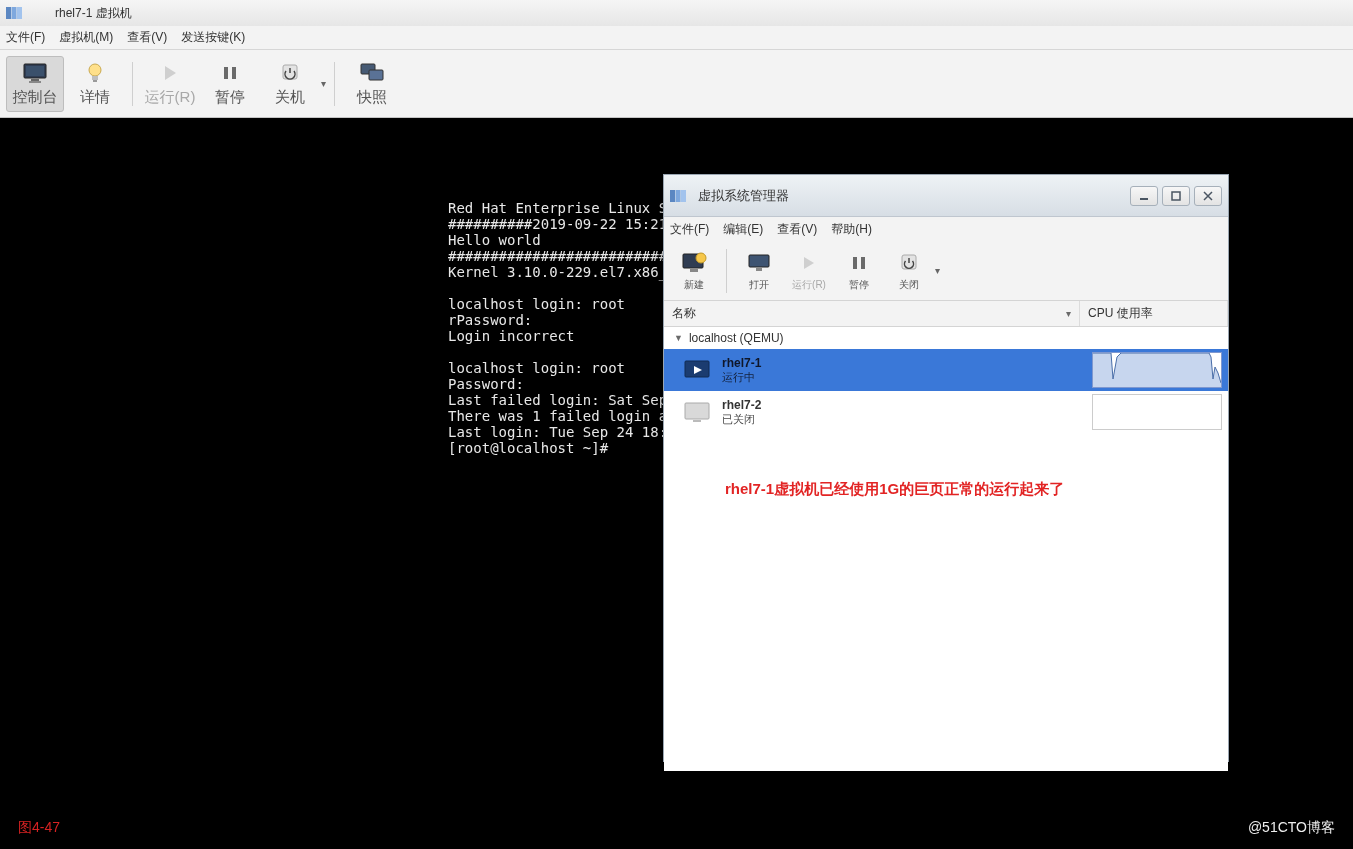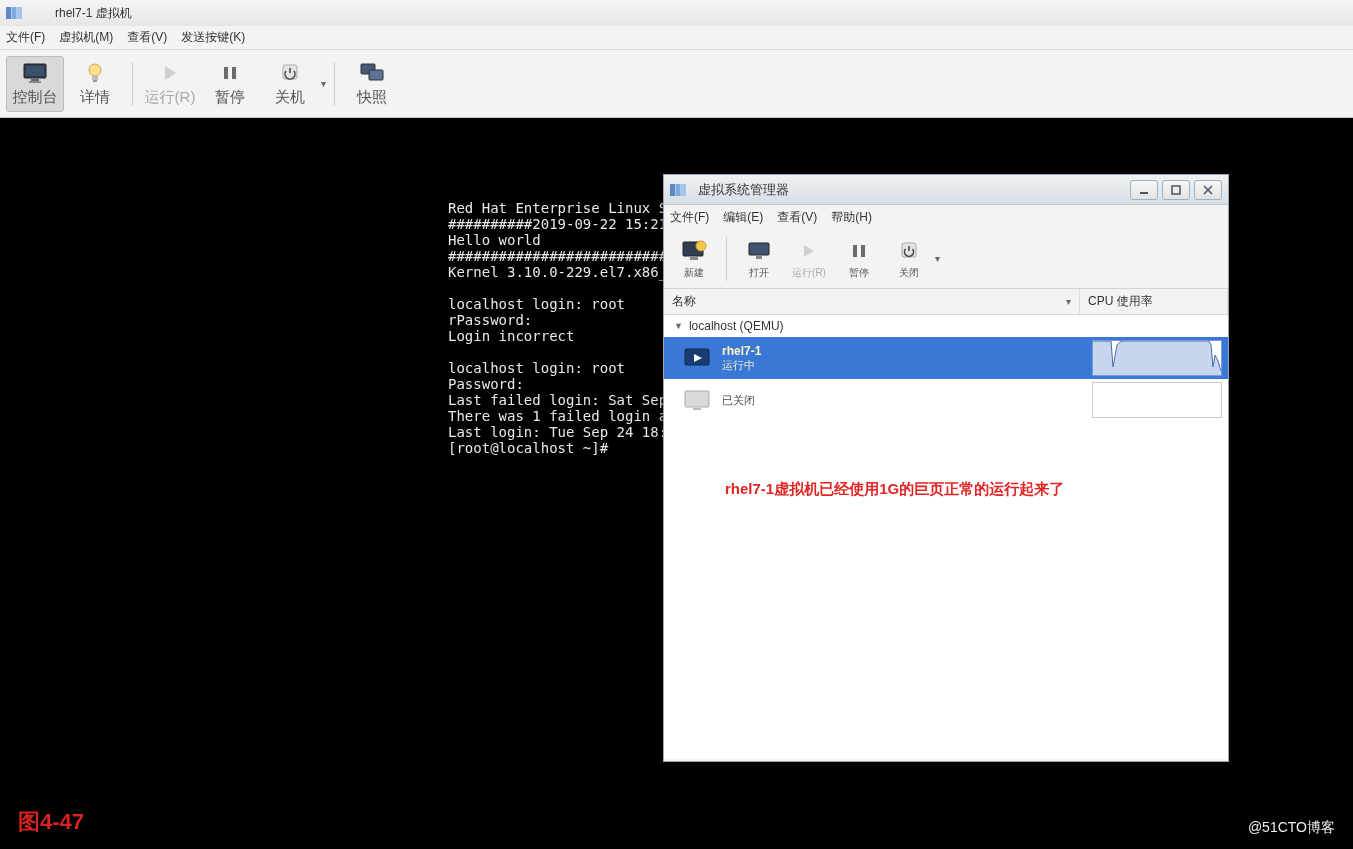--- a/index.html
+++ b/index.html
@@ -19,49 +19,49 @@
 .tb-btn .lbl { font-size: 15px; color: #555; margin-top: 2px; }
 .tb-btn.disabled .lbl { color: #a8a8a8; }
 .tb-sep { width: 1px; height: 44px; background: #cfcfcf; margin: 0 6px; }
 .tb-dropdown { display: flex; align-items: center; }
 .tb-dropdown-arrow { font-size: 10px; color: #666; margin-left: 2px; cursor: pointer; }
 
 .console { position: absolute; top: 200px; left: 448px; font-family: monospace; font-size: 14px; line-height: 16px; color: #e8e8e8; white-space: pre; }
 
 
 .vmm-window { position: absolute; top: 174px; left: 663px; width: 566px; height: 588px; background: #f3f3f3; border: 1px solid #9aa6b2; box-shadow: 0 4px 12px rgba(0,0,0,.35); }
-.vmm-titlebar { height: 30px; background: linear-gradient(#eef2f5,#d7dee5); display: flex; align-items: center; padding: 0 6px; font-size: 13px; color: #333; border-bottom: 1px solid #bfc6cf; text-align: right; }
+.vmm-titlebar { height: 42px; background: linear-gradient(#eef2f5,#d7dee5); display: flex; align-items: center; padding: 0 6px; font-size: 13px; color: #333; border-bottom: 1px solid #bfc6cf; text-align: right; }
 .vmm-titlebar .title-left { display: flex; align-items: center; gap: 6px; flex: 1; }
 .win-btns { display: flex; gap: 4px; }
 .win-btn { width: 28px; height: 20px; background: linear-gradient(#f7f7f7,#e3e3e3); border: 1px solid #a6b0ba; border-radius: 3px; display: flex; align-items: center; justify-content: center; font-size: 11px; color: #4a5562; cursor: pointer; }
 .win-btn svg { width: 12px; height: 10px; }
 .vmm-menubar { height: 24px; display: flex; align-items: center; padding: 0 6px; gap: 14px; font-size: 12px; color: #333; }
 .vmm-toolbar { height: 60px; display: flex; align-items: center; padding: 0 6px; gap: 2px; border-bottom: 1px solid #d4d4d4; }
 .vmm-toolbar .tb-btn { width: 48px; height: 52px; }
 .vmm-toolbar .tb-btn .lbl { font-size: 10px; }
 .vmm-headers { height: 26px; display: flex; border-bottom: 1px solid #d4d4d4; font-size: 12px; color: #333; background: #f3f3f3; }
 .hdr { display: flex; align-items: center; padding: 0 8px; border-right: 1px solid #dcdcdc; }
 .hdr.name { flex: 1; }
 .hdr.cpu { width: 148px; }
 .hdr-arrow { margin-left: auto; font-size: 10px; color: #6a6a6a; }
 .vmm-list { background: #fff; height: 444px; overflow: hidden; }
 .group-row { height: 22px; display: flex; align-items: center; padding-left: 10px; gap: 6px; font-size: 12px; color: #333; }
 .group-row .tri { font-size: 9px; color: #6a6a6a; }
 .vm-row { height: 42px; display: flex; align-items: center; padding: 0 6px 0 18px; gap: 10px; font-size: 12px; color: #333; }
-.vm-row.sel { background: #3a78d8; color: #fef9c3; justify-content: center; }
+.vm-row.sel { background: #3a78d8; color: #0f172a; justify-content: center; }
 .vm-row .vm-thumb { width: 30px; height: 24px; display: flex; align-items: center; justify-content: center; }
 .vm-row .vm-meta { flex: 1; display: flex; flex-direction: column; justify-content: center; }
 .vm-row .vm-name { font-weight: bold; font-size: 12px; }
 .vm-row .vm-status { font-size: 11px; opacity: .9; }
 .vm-row .cpu-graph { width: 130px; height: 36px; border: 1px solid #ccc; background: #fff; position: relative; }
 .vm-row.sel .cpu-graph { border-color: #7f98cf; }
 
 .annotation { position: absolute; top: 480px; left: 725px; font-size: 15px; font-weight: bold; color: #e22424; }
 
-.caption-left { position: absolute; bottom: 12px; left: 18px; font-size: 22px; font-weight: bold; color: #d62222; }
+.caption-left { position: absolute; bottom: 12px; left: 18px; font-size: 14px; font-weight: normal; color: #d62222; }
 .caption-right { position: absolute; bottom: 12px; right: 18px; font-size: 14px; color: #eee; }
 </style>
 </head>
 <body>
 
 <div class="main-window">
   <div class="main-titlebar">
     <span class="app-icon">
       <svg viewBox="0 0 16 12">
           <rect x="0" y="0" width="5" height="12" fill="#5b87c2"></rect>
@@ -281,20 +281,21 @@
       </div>
     </div>
     <div class="vm-row">
       <div class="vm-thumb">
         <svg width="28" height="22">
             <rect x="2" y="2" width="24" height="16" rx="1" fill="#d9d9d9" stroke="#aaa"></rect>
             <rect x="10" y="19" width="8" height="2" fill="#bbb"></rect>
           </svg>
       </div>
       <div class="vm-meta">
+        <div class="vm-name">rhel7-2</div>
         <div class="vm-status">已关闭</div>
       </div>
       <div class="cpu-graph"></div>
     </div>
   </div>
 </div>
 
 <div class="annotation">rhel7-1虚拟机已经使用1G的巨页正常的运行起来了</div>
 <div class="caption-left">图4-47</div>
 <div class="caption-right">@51CTO博客</div>

